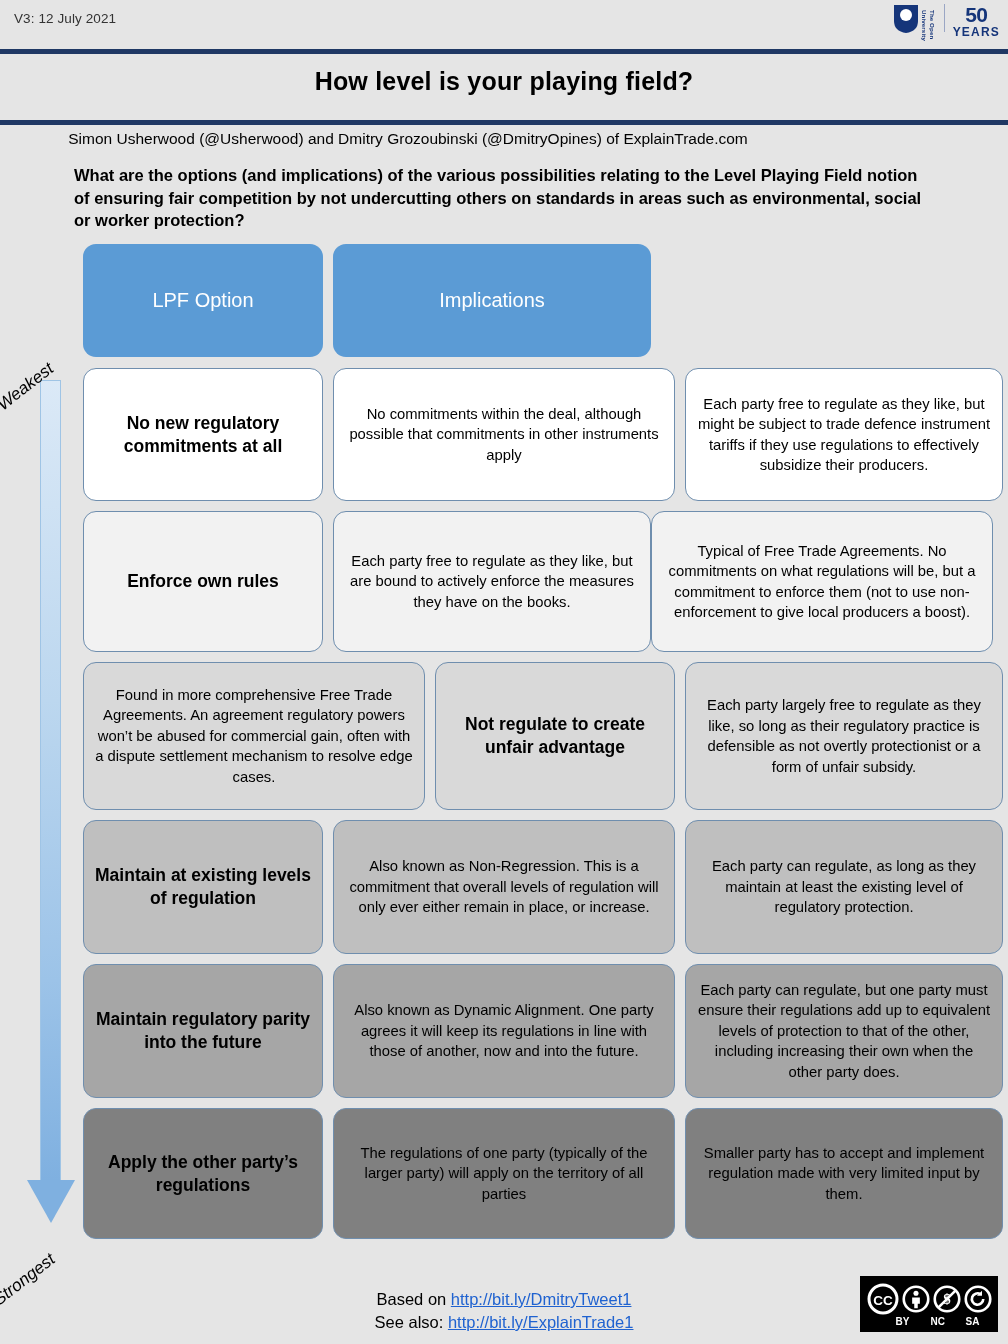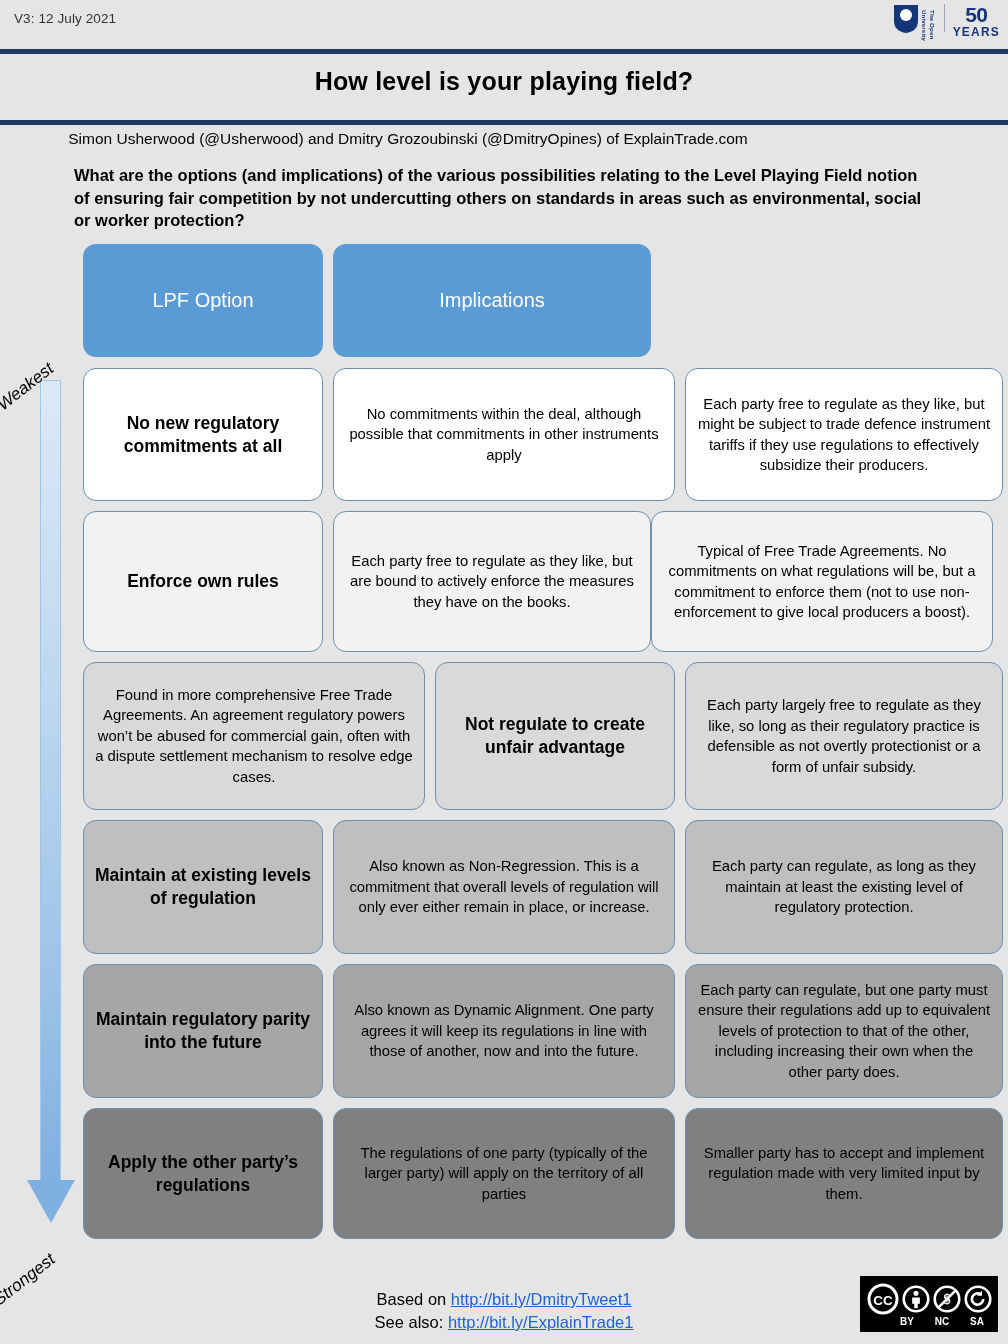--- a/index.html
+++ b/index.html
@@ -221,21 +221,21 @@
     display: flex;
     gap: 12px;
     margin-top: 1px;
     margin-left: 26px;
   }
   .cc-letters span {
     color: #ffffff;
     font-size: 10px;
     font-weight: bold;
     width: 23px;
-    text-align: center;
+    text-align: left;
   }
 </style>
 </head>
 <body>
 
 <div id="page">
 
   <div class="version-label">V3: 12 July 2021</div>
 
   <div class="ou-logo">

